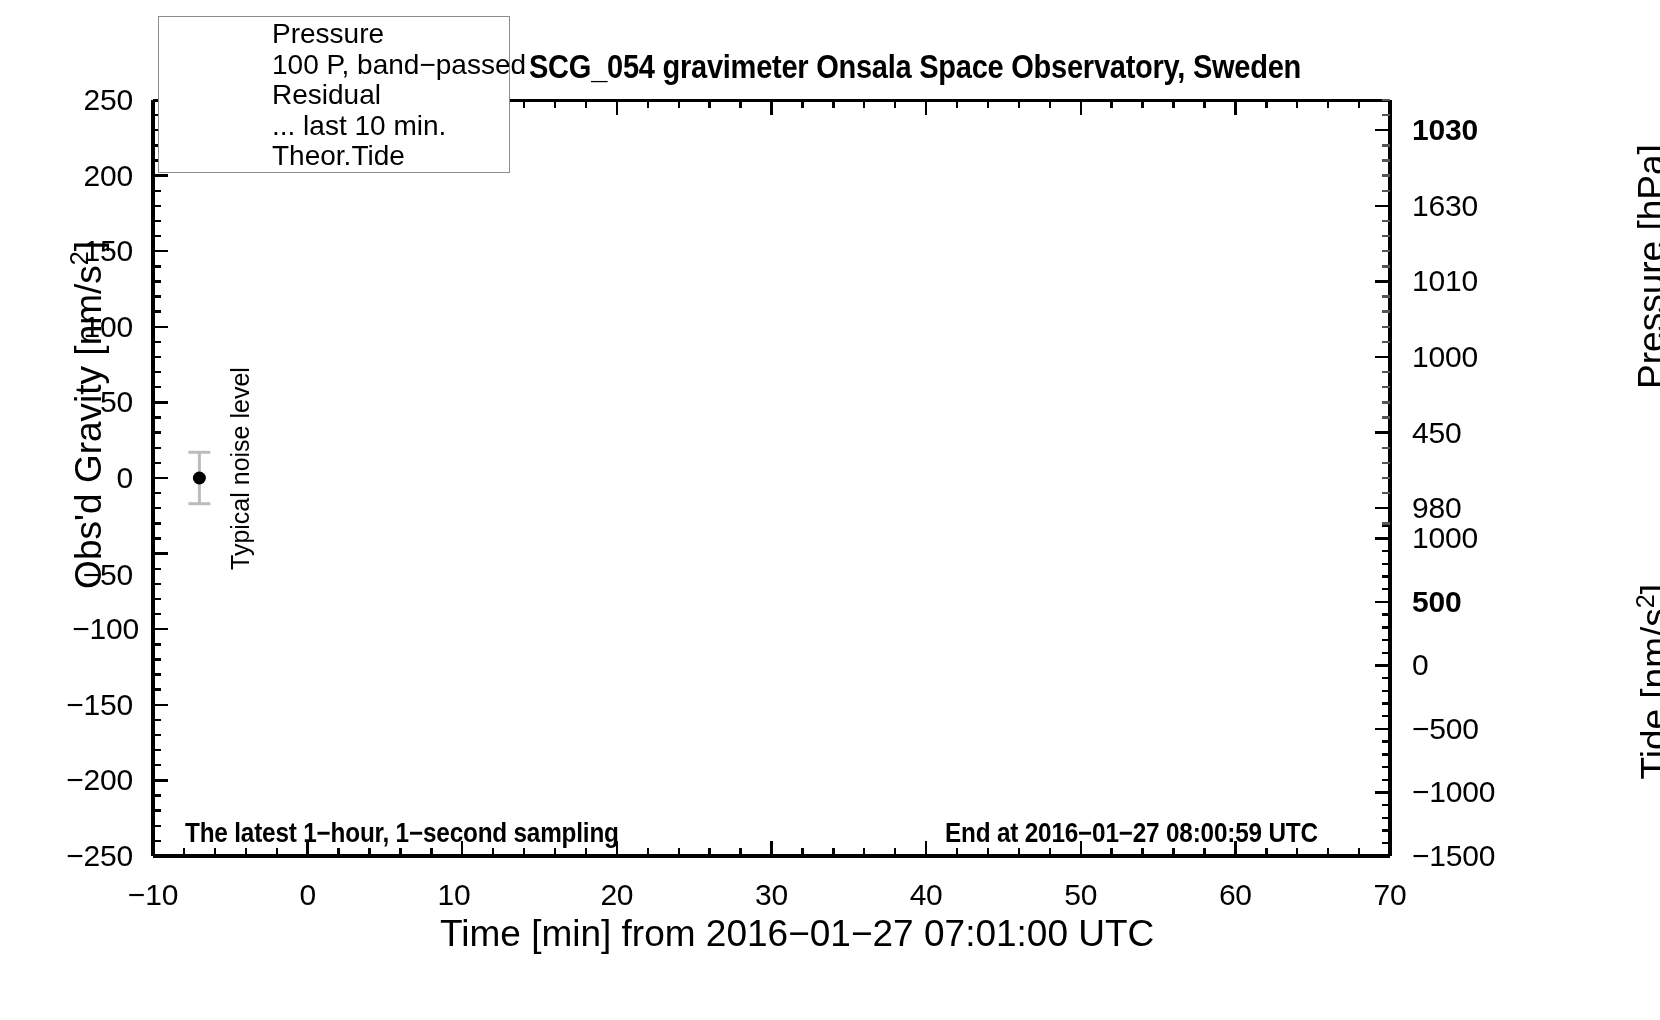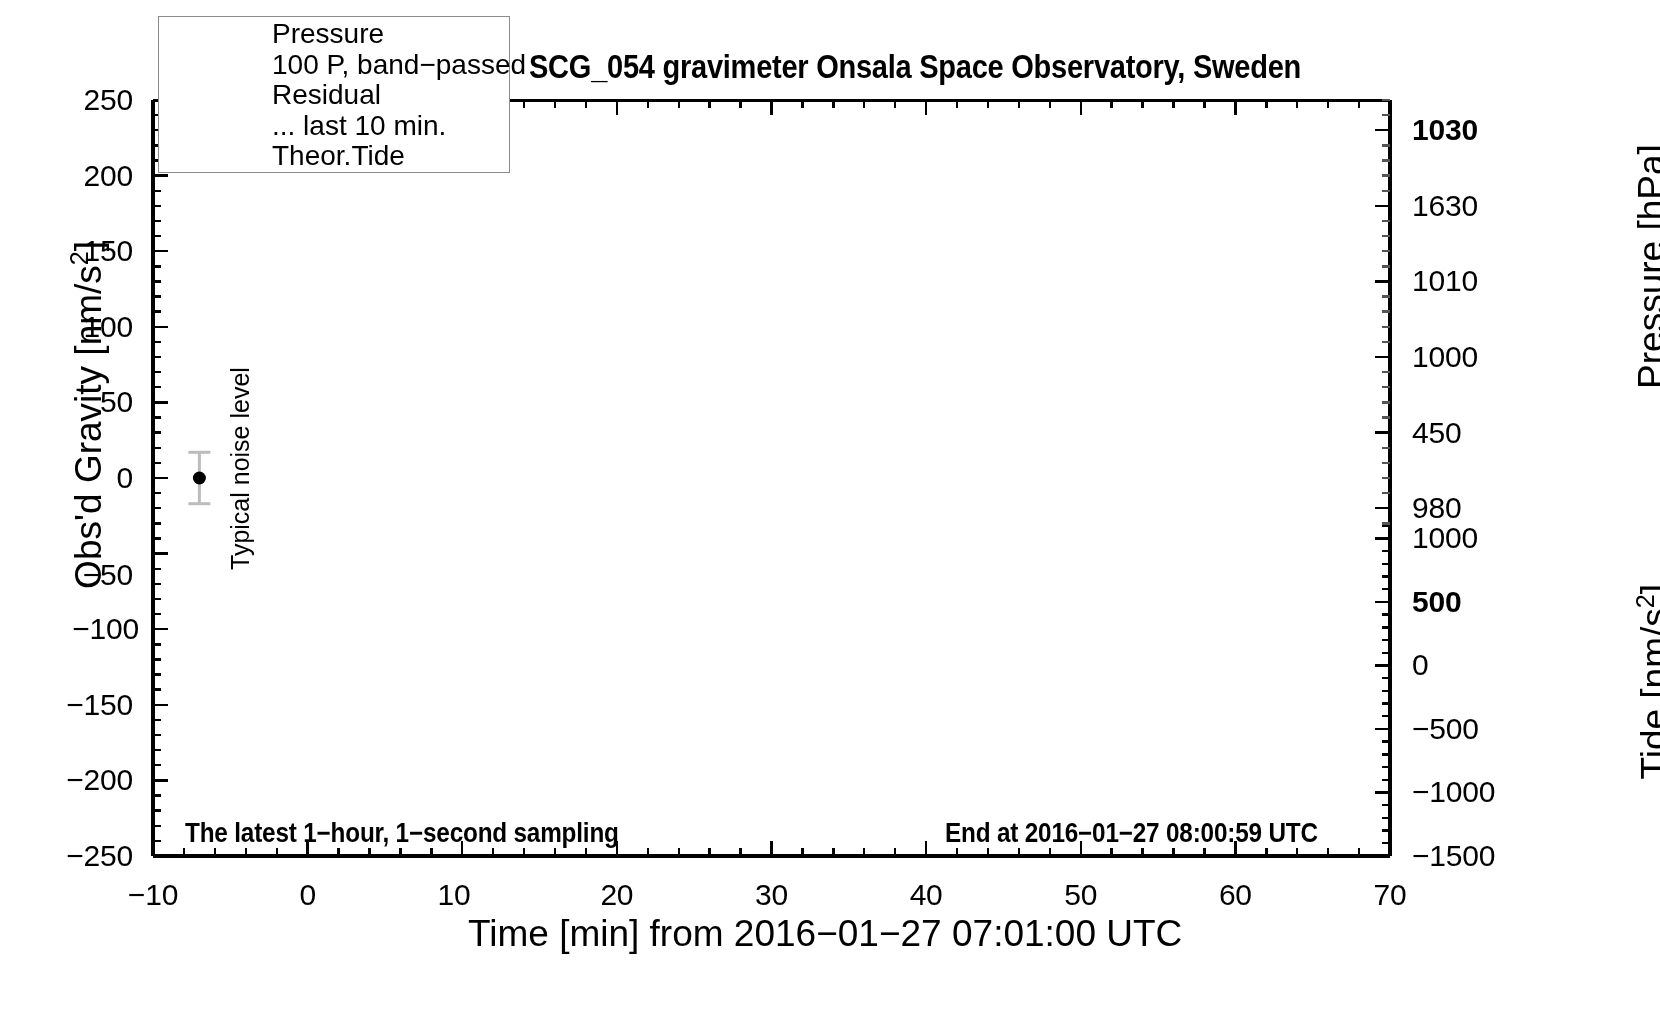--- a/index.html
+++ b/index.html
@@ -273,21 +273,21 @@
   </div>
 
   <div class="txt axis-title-big rot90" id="ylabel-right1" style="left:1596px;top:430px;">
     <span>Pressure [hPa]</span>
   </div>
 
   <div class="txt axis-title-big rot90" id="ylabel-right2" style="left:1596px;top:820px;">
     <span>Tide [nm/s<span class="sup">2</span>]</span>
   </div>
 
-  <div class="txt axis-title-big" id="xlabel-el" style="left:440px;top:915px;margin-left:28px;">Time [min] from 2016−01−27 07:01:00 UTC</div>
+  <div class="txt axis-title-big" id="xlabel-el" style="left:440px;top:915px;">Time [min] from 2016−01−27 07:01:00 UTC</div>
 
   <div class="txt annot" id="annot-left" style="left:185px;top:820px;">The latest 1−hour, 1−second sampling</div>
   <div class="txt annot" id="annot-right" style="left:945px;top:820px;">End at 2016−01−27 08:00:59 UTC</div>
 
   <div class="txt noise-lbl rot90" id="noise-label" style="left:228px;top:570px;">Typical noise level</div>
 
   <div class="legend-box" id="legend-box" style="left:158px;top:16px;width:352px;height:157px;"></div>
   <div id="legend-labels">
       <div class="txt legend-lbl" style="left: 272px; top: 20px;">Pressure</div>
       <div class="txt legend-lbl" style="left: 272px; top: 50.5px;">100 P, band−passed</div>

